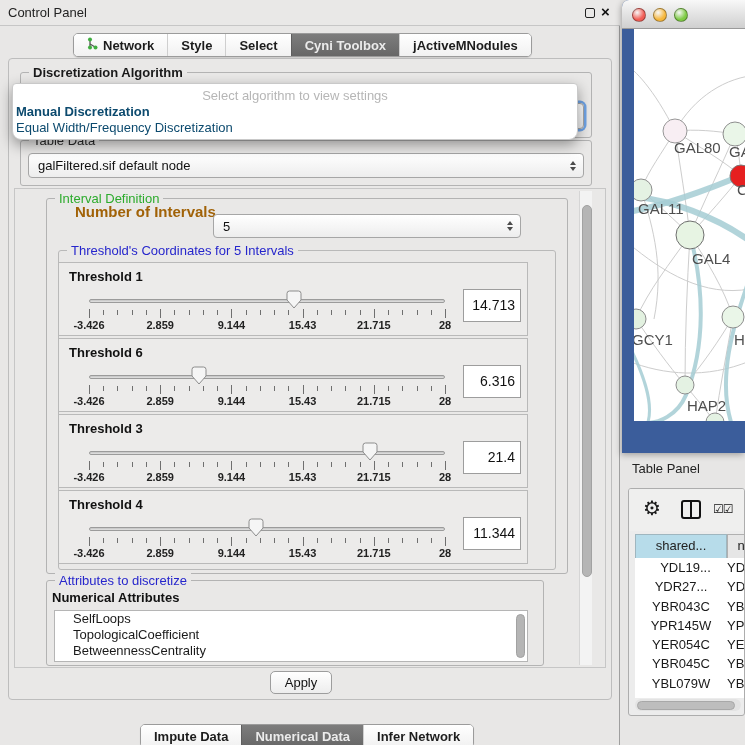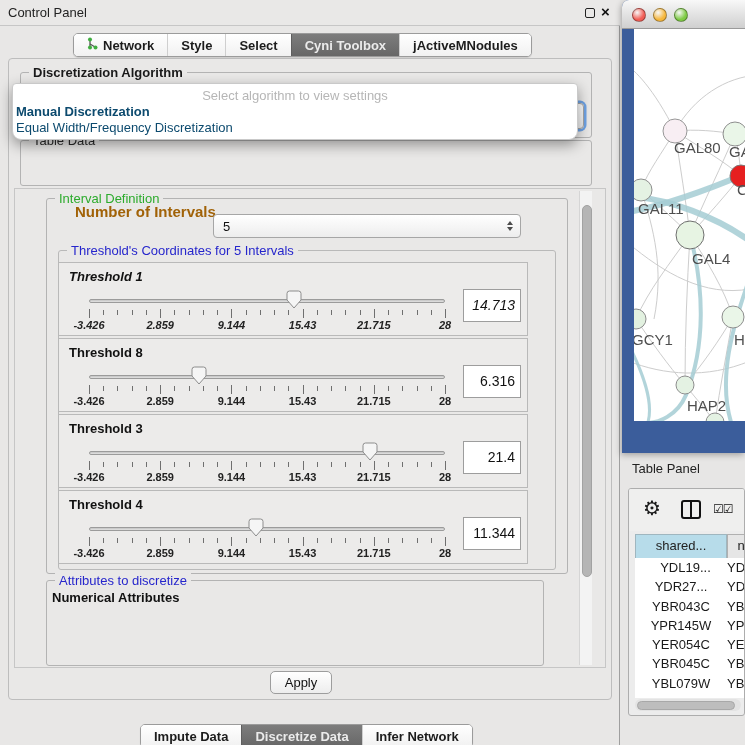--- a/index.html
+++ b/index.html
@@ -136,20 +136,27 @@
     <div class="popup-hint">Select algorithm to view settings</div>
     <div>
         <div class="popup-opt" style="top: 20px; font-weight: bold;">Manual Discretization</div>
         <div class="popup-opt" style="top: 36px;">Equal Width/Frequency Discretization</div>
       </div>
   </div>
 
   <div class="abs groupbox" style="left:20px; top:140px; width:572px; height:46px;">
     <span class="glabel dark" style="font-weight:normal; color:#2a2a2a;">Table Data</span>
   </div>
+  <div class="abs combo" style="left:28px; top:153px; width:556px; height:25px;">
+    <span>galFiltered.sif default node</span>
+    <span class="arrows">
+        <span class="up"></span>
+        <span class="dn"></span>
+      </span>
+  </div>
 
   <div class="abs scroll-panel"></div>
   <div class="abs" style="left:579px; top:191px; width:13px; height:474px; background:#f3f3f3; border-left:1px solid #d5d5d5;">
     <div class="vscroll-thumb" style="left:1.5px; top:14px; width:10px; height:372px;"></div>
   </div>
 
   <div class="abs groupbox" style="left:46px; top:198px; width:522px; height:376px;">
     <span class="glabel green">Interval Definition</span>
   </div>
   <div class="abs" style="left:75px; top:203px; font-size:15px; font-weight:bold; color:#a16207;">Number of Intervals</div>
@@ -157,21 +164,21 @@
     <span>5</span>
     <span class="arrows">
         <span class="up"></span>
         <span class="dn"></span>
       </span>
   </div>
   <div class="abs groupbox" style="left:58px; top:250px; width:498px; height:320px; border-color:#b9b9b9;">
     <span class="glabel blue">Threshold's Coordinates for 5 Intervals</span>
   </div>
   <div>
-      <div class="th-row" style="top: 262px; font-style: italic;">
+      <div class="th-row" style="top: 262px;">
         <div class="th-label">Threshold 1</div>
         <div class="sl-track"></div>
         <div class="sl-handle" style="left: 227.482px;"><svg width="16" height="19" viewBox="0 0 16 19">
             <path d="M3.5 1 H12.5 Q15 1 15 3.5 V10 L8 18 L1 10 V3.5 Q1 1 3.5 1 Z" fill="#f5f5f5" stroke="#8d8d8d" stroke-width="1"></path>
           </svg></div>
         <div class="ticks">
           <span class="tick major" style="left: 0%;"></span>
           <span class="tick minor" style="left: 4%;"></span>
           <span class="tick minor" style="left: 8%;"></span>
           <span class="tick minor" style="left: 12%;"></span>
@@ -202,21 +209,21 @@
           <span class="tlabel" style="left: 0%;">-3.426</span>
           <span class="tlabel" style="left: 20%;">2.859</span>
           <span class="tlabel" style="left: 40%;">9.144</span>
           <span class="tlabel" style="left: 60%;">15.43</span>
           <span class="tlabel" style="left: 80%;">21.715</span>
           <span class="tlabel" style="left: 100%;">28</span>
         </div>
         <div class="th-value">14.713</div>
       </div>
       <div class="th-row" style="top: 338px;">
-        <div class="th-label">Threshold 8</div>
+        <div class="th-label">Threshold 6</div>
         <div class="sl-track"></div>
         <div class="sl-handle" style="left: 132.359px;"><svg width="16" height="19" viewBox="0 0 16 19">
             <path d="M3.5 1 H12.5 Q15 1 15 3.5 V10 L8 18 L1 10 V3.5 Q1 1 3.5 1 Z" fill="#f5f5f5" stroke="#8d8d8d" stroke-width="1"></path>
           </svg></div>
         <div class="ticks">
           <span class="tick major" style="left: 0%;"></span>
           <span class="tick minor" style="left: 4%;"></span>
           <span class="tick minor" style="left: 8%;"></span>
           <span class="tick minor" style="left: 12%;"></span>
           <span class="tick minor" style="left: 16%;"></span>
@@ -339,29 +346,35 @@
           <span class="tlabel" style="left: 100%;">28</span>
         </div>
         <div class="th-value">11.344</div>
       </div>
     </div>
 
   <div class="abs groupbox" style="left:46px; top:580px; width:498px; height:86px;">
     <span class="glabel blue">Attributes to discretize</span>
   </div>
   <div class="abs" style="left:52px; top:590px; font-size:13px; font-weight:bold; color:#111;">Numerical Attributes</div>
+  <div class="abs attr-list">
+    <div class="vscroll-thumb" style="right:2px; top:3px; width:9px; height:44px;"></div>
+  <div class="attr-item">SelfLoops</div>
+      <div class="attr-item">TopologicalCoefficient</div>
+      <div class="attr-item">BetweennessCentrality</div>
+    </div>
 
   <div class="abs apply-btn">Apply</div>
 
   <div class="abs seg-bar" style="left:140px; top:724px;">
       <div class="seg">
         <span>Impute Data</span>
       </div>
       <div class="seg sel">
-        <span>Discretize Data</span>
+        <span>Numerical Data</span>
       </div>
       <div class="seg">
         <span>Infer Network</span>
       </div>
     </div>
 </div>
 
 <div class="abs net-win">
   <div class="abs net-titlebar">
     <span class="light" style="left: 10px; background: radial-gradient(circle at 35% 30%, rgba(255, 255, 255, 0.69), rgb(242, 94, 86) 60%); border: 1px solid rgba(0, 0, 0, 0.35);"></span>

